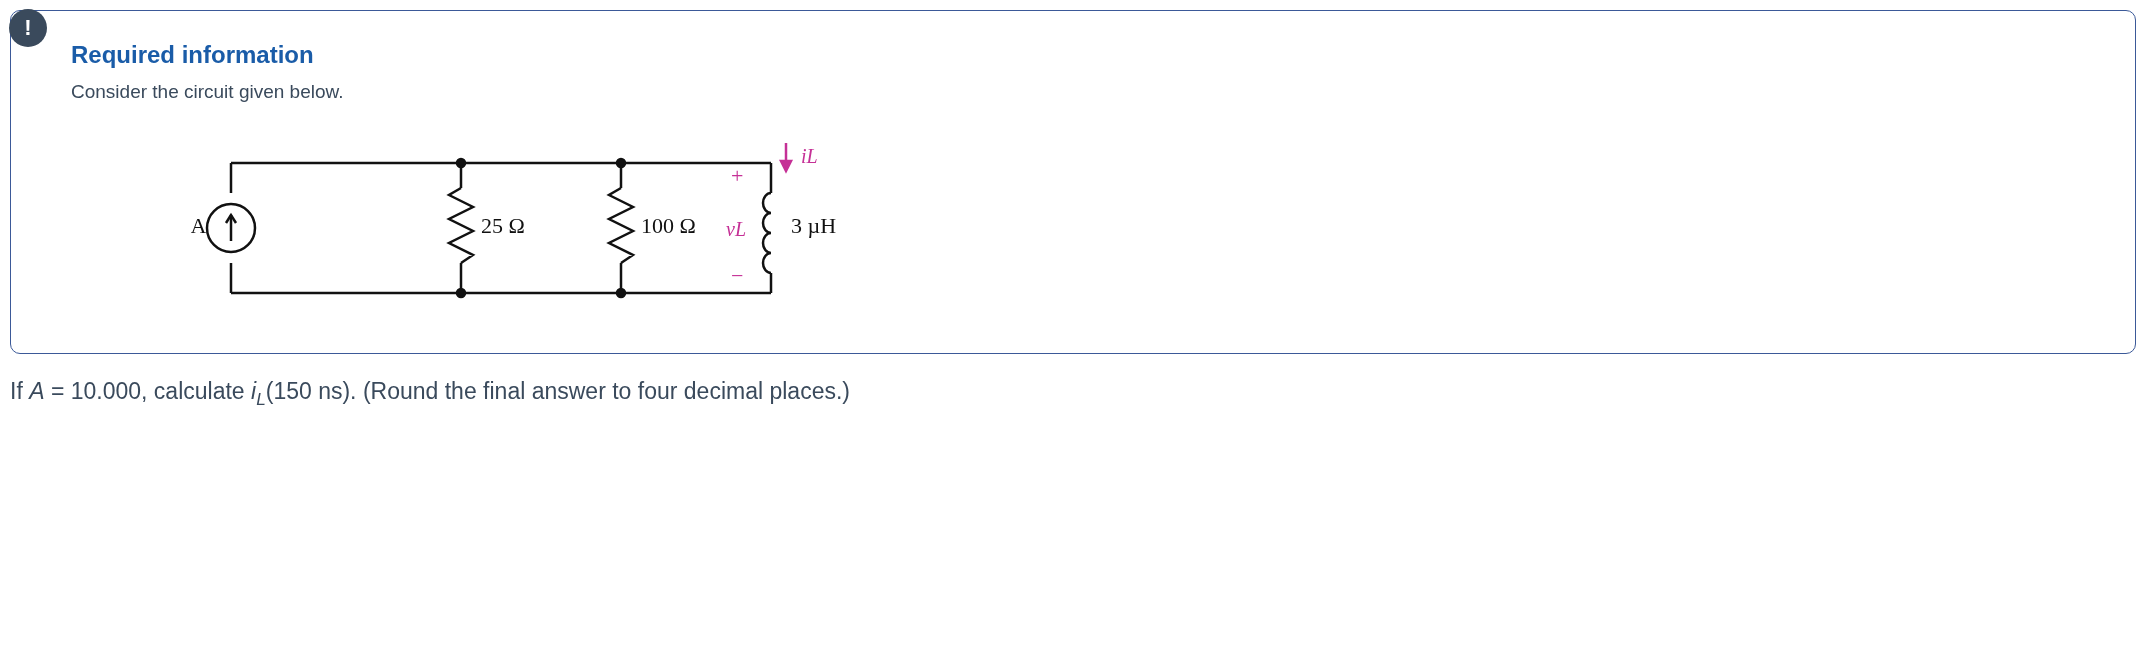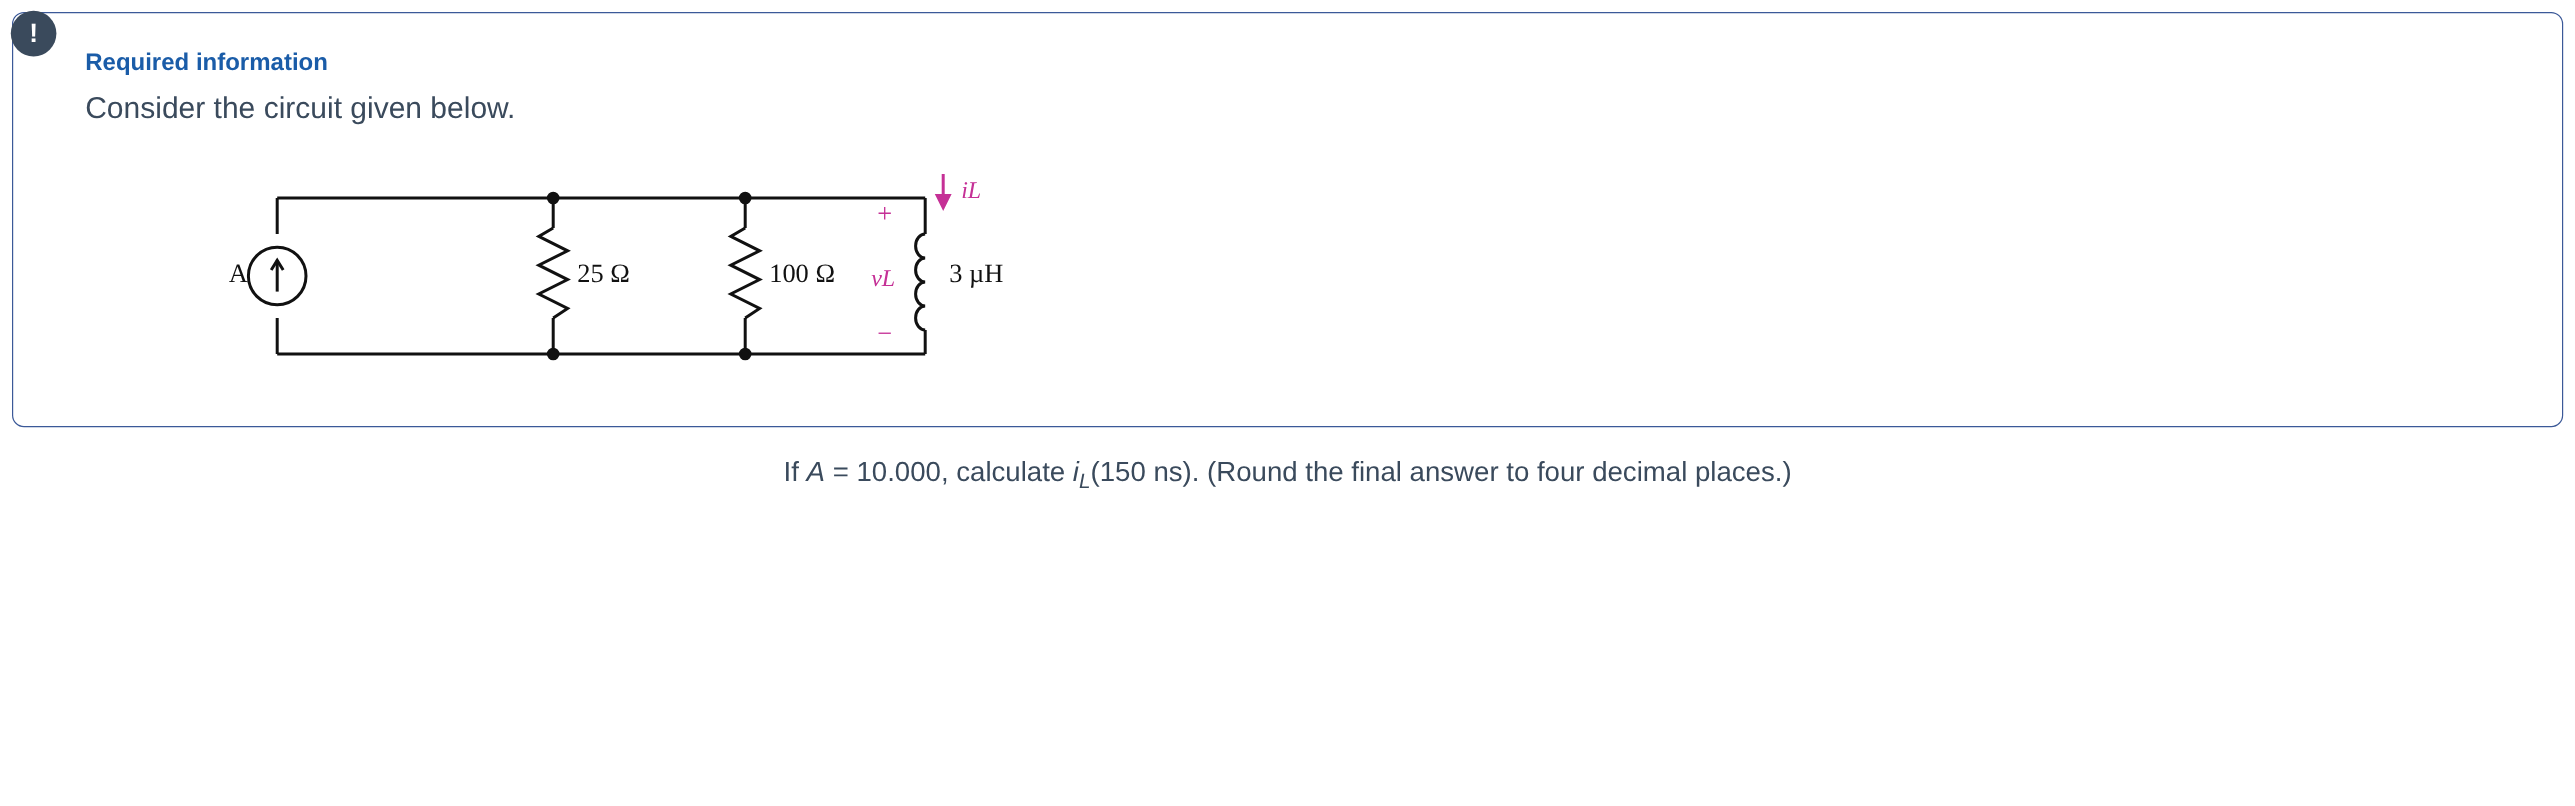--- a/index.html
+++ b/index.html
@@ -28,39 +28,38 @@
       display: flex;
       align-items: center;
       justify-content: center;
       color: #fff;
       font-weight: bold;
       font-size: 22px;
     }
     .required-heading {
       color: #1a5ca8;
       font-weight: bold;
-      font-size: 20px;
+      font-size: 24px;
       margin-bottom: 12px;
     }
     .instruction {
-      font-size: 25px;
+      font-size: 19px;
       color: #3a4a5c;
       margin-bottom: 30px;
     }
     .circuit-wrap {
       padding-left: 120px;
     }
     .circuit-svg {
       display: block;
     }
     .question-area {
       font-size: 23px;
       color: #3a4a5c;
       line-height: 1.5;
-      text-align: center;
     }
     .italic { font-style: italic; }
     .sub { font-size: 0.75em; vertical-align: sub; font-style: italic; }
     .answer-input {
       display: inline-block;
       width: 90px;
       height: 26px;
       border: 1.5px solid #3a4a5c;
       vertical-align: middle;
       background: #fff;

